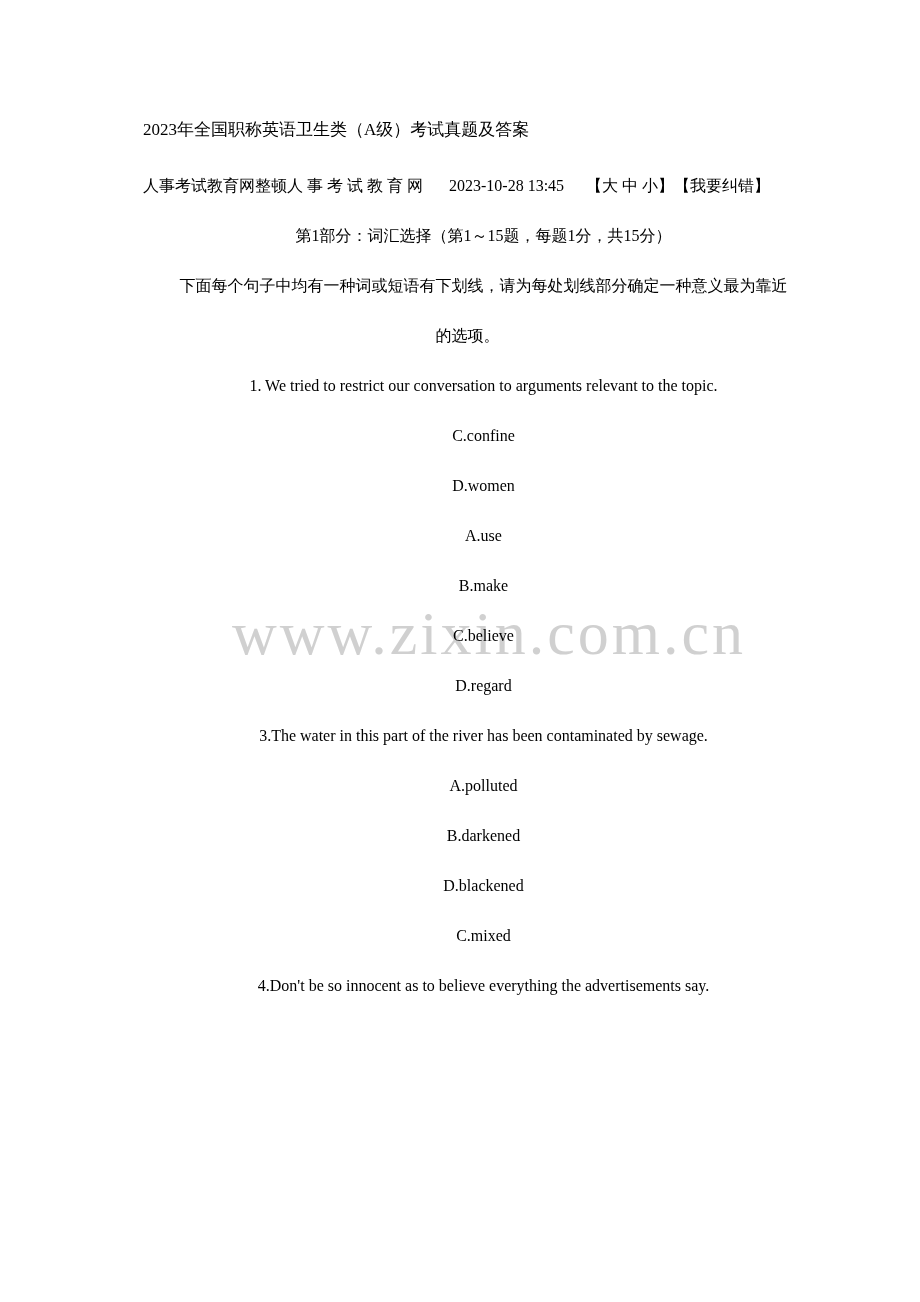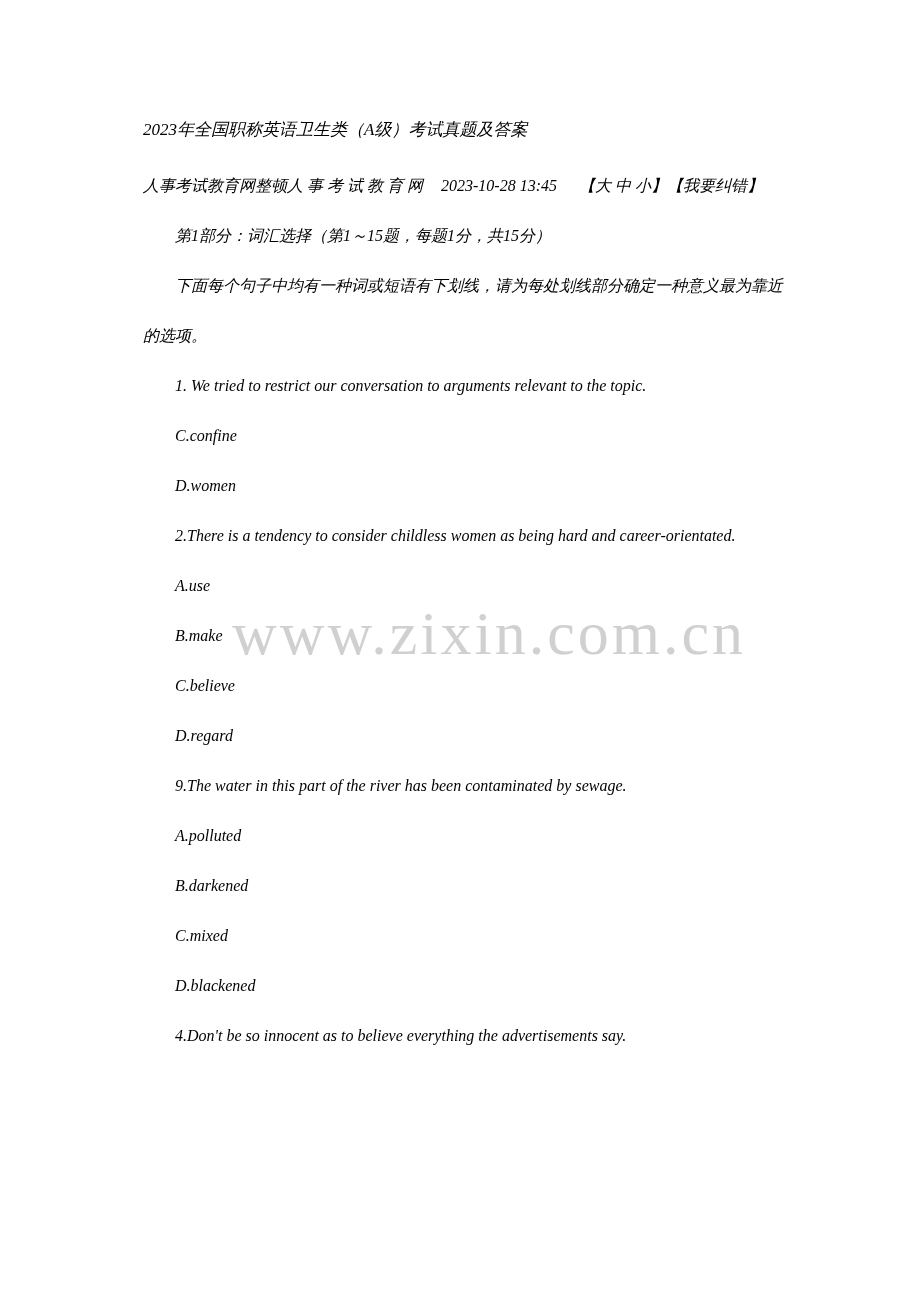--- a/index.html
+++ b/index.html
@@ -16,33 +16,33 @@
   .page {
     position: relative;
     z-index: 1;
     padding: 105px 128px 0 143px;
   }
   .line {
     margin: 0;
     line-height: 50px;
     font-size: 16px;
     font-weight: normal;
-    font-style: italic;
   }
   .title {
     font-size: 17px;
   }
   .indent {
     text-indent: 32px;
+    text-align: center;
   }
   .byline {
     margin-top: 6px;
     white-space: nowrap;
   }
-  .byline-date { margin-left: 18px; }
+  .byline-date { margin-left: 26px; }
   .byline-controls { margin-left: 22px; text-align: center; }
   .byline-controls span { cursor: pointer; }
   .watermark {
     position: absolute;
     left: 232px;
     top: 598px;
     z-index: 0;
     font-size: 62px;
     letter-spacing: 3px;
     color: rgba(192, 192, 192, 0.75);
@@ -67,32 +67,31 @@
 
   <p class="line indent">下面每个句子中均有一种词或短语有下划线，请为每处划线部分确定一种意义最为靠近的选项。</p>
 
   <div class="question">
     <p class="line indent">1. We tried to restrict our conversation to arguments relevant to the topic.</p>
     <p class="line indent">C.confine</p>
     <p class="line indent">D.women</p>
   </div>
 
   <div class="question">
-    <p class="line indent">2.There is a tendency to consider childless women as being hard and career-orientated.</p>
     <p class="line indent">A.use</p>
     <p class="line indent">B.make</p>
     <p class="line indent">C.believe</p>
     <p class="line indent">D.regard</p>
   </div>
 
   <div class="question">
-    <p class="line indent">9.The water in this part of the river has been contaminated by sewage.</p>
+    <p class="line indent">3.The water in this part of the river has been contaminated by sewage.</p>
     <p class="line indent">A.polluted</p>
     <p class="line indent">B.darkened</p>
+    <p class="line indent">D.blackened</p>
     <p class="line indent">C.mixed</p>
-    <p class="line indent">D.blackened</p>
   </div>
 
   <div class="question">
     <p class="line indent">4.Don't be so innocent as to believe everything the advertisements say.</p>
   </div>
 
 </div>
 
 </body></html>

